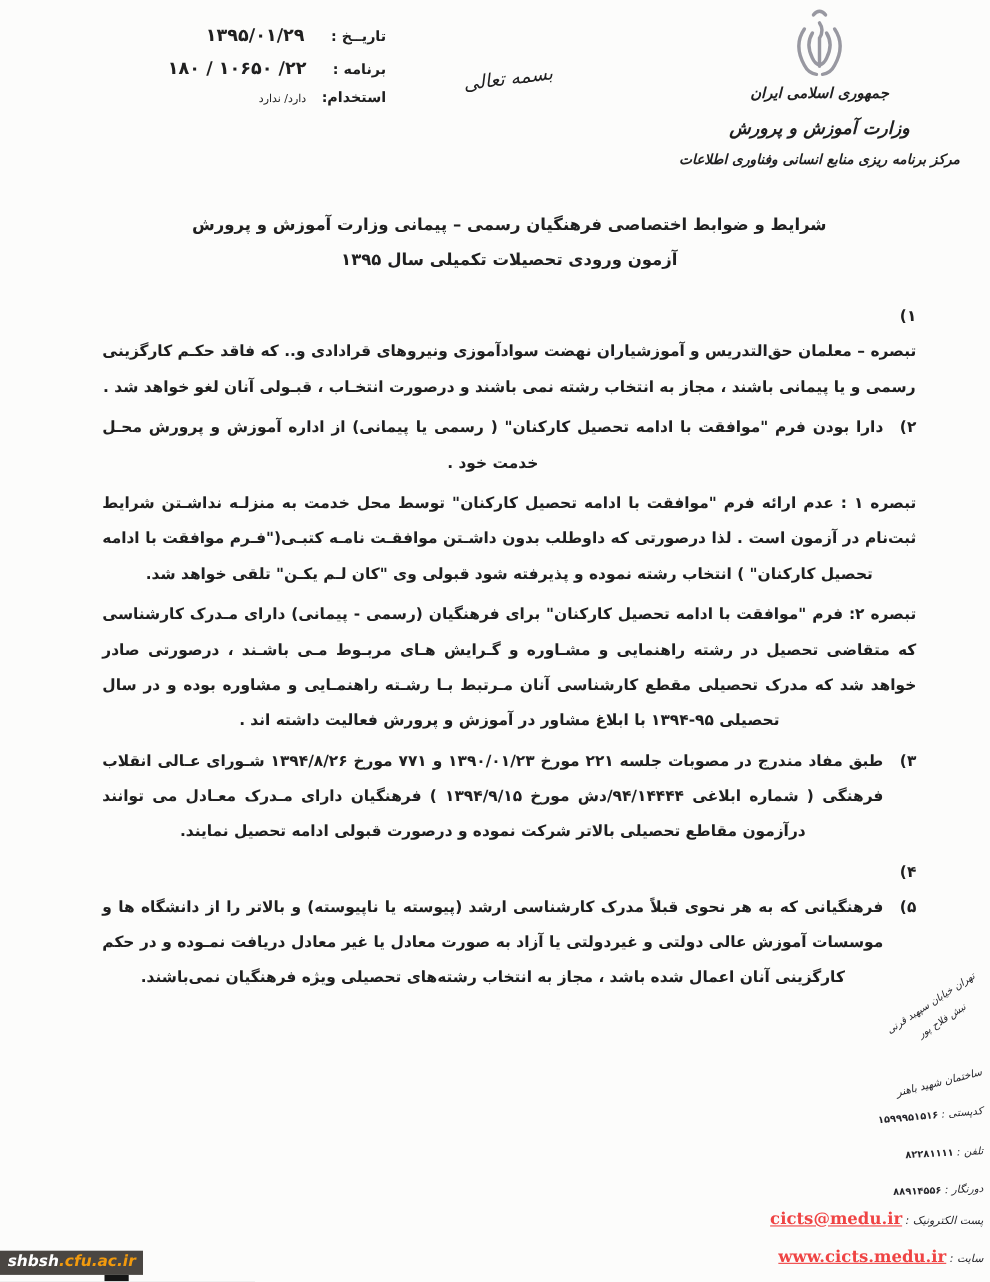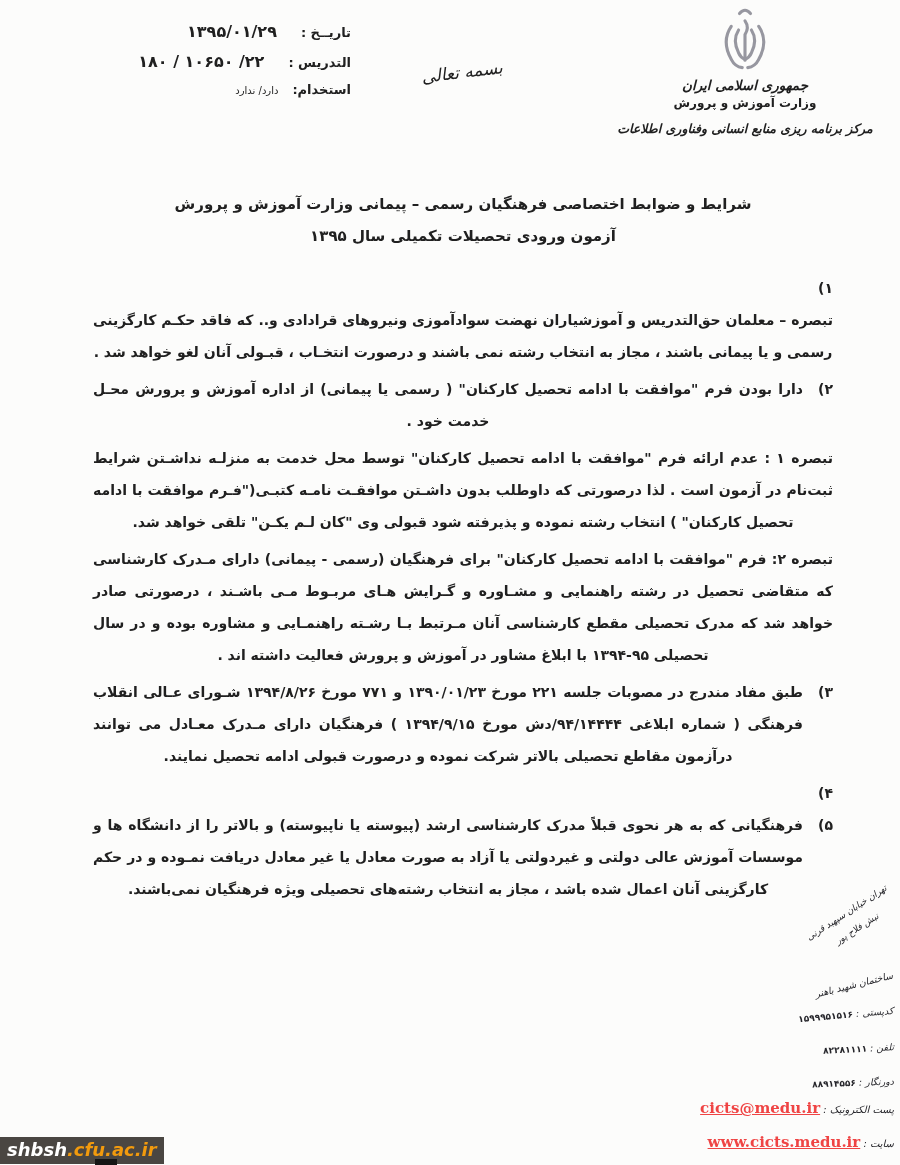--- a/index.html
+++ b/index.html
@@ -13,21 +13,21 @@
   .fields { position:absolute; top:22px; left:55px; width:296px; }
   .f-row { display:flex; align-items:baseline; margin-bottom:11px; }
   .f-label { font-size:13px; font-weight:bold; letter-spacing:1.5px; white-space:nowrap; }
   .f-value { font-weight:bold; font-size:16px; margin-right:24px; white-space:nowrap; }
   .f-value.small { font-size:10px; font-weight:normal; margin-right:14px; }
 
   
   .org { position:absolute; top:8px; left:595px; width:300px; text-align:center; }
   .org svg { display:block; margin:0 auto; }
   .org-country  { font-size:13.5px; font-weight:bold; font-style:italic; margin-top:3px; }
-  .org-ministry { font-size:12px; font-weight:bold; margin-top:3px; }
+  .org-ministry { font-size:16px; font-weight:bold; font-style:italic; margin-top:14px; }
   .org-center   { font-size:12.5px; font-weight:bold; font-style:italic; margin-top:11px; white-space:nowrap; }
 
   
   .bism { position:absolute; top:62px; left:404px; width:116px; text-align:center;
           font-style:italic; font-size:17px; transform:rotate(-7deg); }
 
   
   .doc-title { position:absolute; top:188px; right:67px; width:740px; text-align:center;
                font-weight:bold; font-size:15px; line-height:2.15; }
 
@@ -51,36 +51,36 @@
   #fax   { right:6px; top:1077px; font-size:9.5px; white-space:nowrap; transform:rotate(-2deg); }
   #email { right:6px; top:1099px; font-size:10px; white-space:nowrap; }
   #site  { right:6px; top:1133px; font-size:10px; white-space:nowrap; }
   a.lnk { font-family:"DejaVu Serif", serif; font-style:normal; font-weight:bold;
           font-size:15px; color:#ef4444; text-decoration:underline;
           direction:ltr; unicode-bidi:embed; margin-left:4px; }
 
   
   .wm { position:absolute; left:0; top:1137px; background:#4a4642;
         padding:2px 7px 4px 7px; direction:ltr;
-        font-style:italic; font-weight:bold; font-size:18px; color:#ffffff; }
+        font-style:italic; font-weight:bold; font-size:14px; color:#ffffff; }
   .wm .orange { color:#f29a0d; }
   .smudge { position:absolute; left:95px; top:1159px; width:22px; height:6px; background:#151515; }
 </style>
 </head>
 <body>
 
 <div class="page">
 
   <div class="fields">
     <div class="f-row">
       <span class="f-label">تاریــخ :</span>
       <span class="f-value">۱۳۹۵/۰۱/۲۹</span>
     </div>
     <div class="f-row">
-      <span class="f-label">التدریس :</span>
+      <span class="f-label">برنامه :</span>
       <span class="f-value">۲۲/ ۱۰۶۵۰ / ۱۸۰</span>
     </div>
     <div class="f-row">
       <span class="f-label">استخدام:</span>
       <span class="f-value small">دارد/ ندارد</span>
     </div>
   </div>
 
   <div class="bism">بسمه تعالی</div>
 

